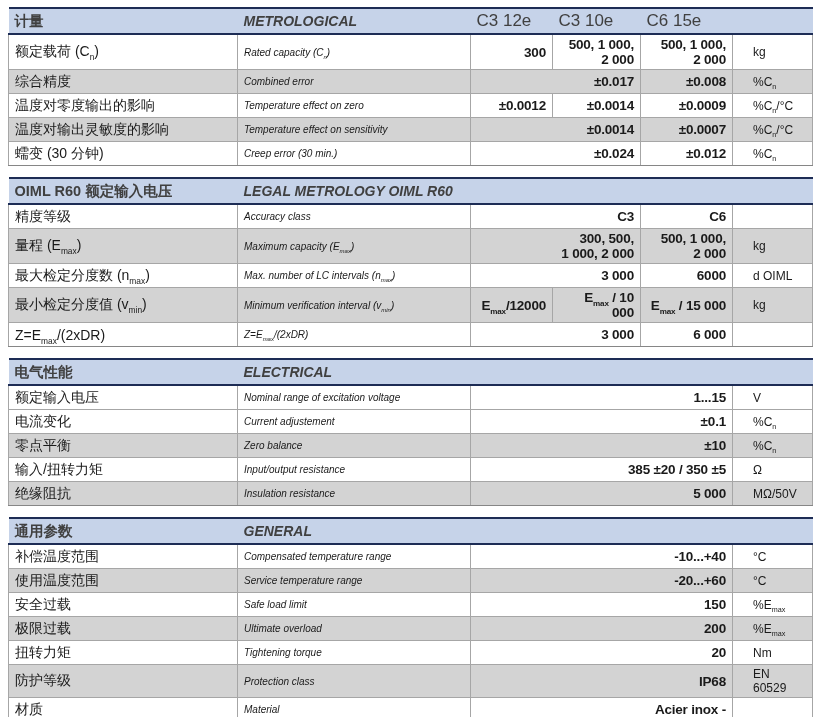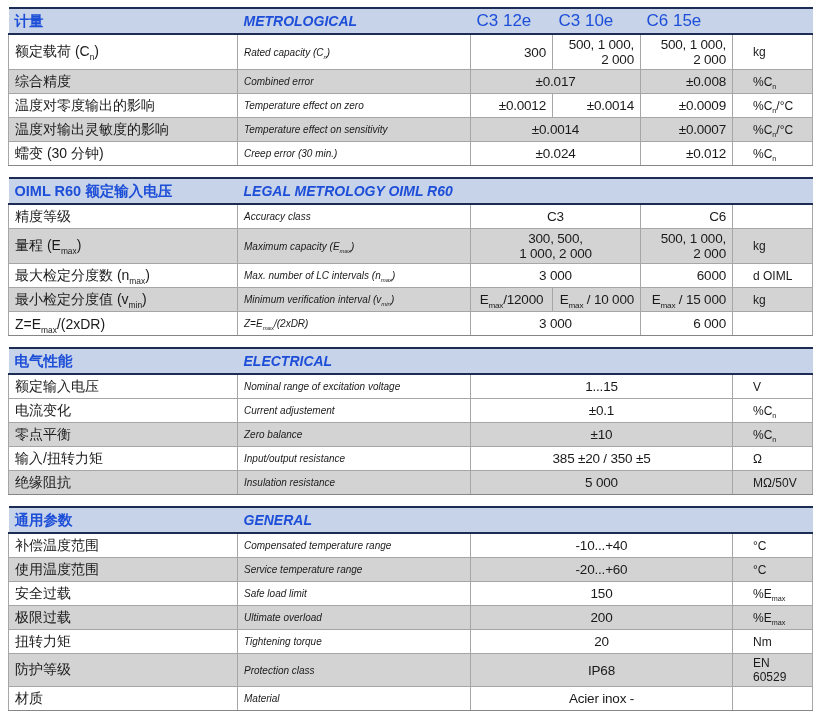--- a/index.html
+++ b/index.html
@@ -17,43 +17,43 @@
     table-layout: fixed;
     width: 804px;
     margin: 0 0 11px 0;
   }
   
   tr.band th {
     background: #c6d3e9;
     border: none;
     border-top: 2px solid #1d2c55;
     border-bottom: 2px solid #1d2c55;
-    color: #1d4ed8;
+    color: #404040;
     text-align: left;
     vertical-align: middle;
     padding: 2px 6px;
     height: 20px;
   }
   th.band-zh { font-weight: bold; font-size: 14.5px; padding-left: 10px; }
   th.band-en { font-weight: bold; font-style: italic; font-size: 14px; }
   th.band-model { font-weight: normal; font-style: normal; font-size: 17px; text-align: center; padding: 2px 2px; }
   
   td {
     border: 1px solid #a6a6a6;
     padding: 2px 6px;
     height: 19px;
     vertical-align: middle;
     font-size: 13.5px;
   }
   tr.stripe td { background: #d3d3d3; }
   td.lbl-zh { font-size: 14px; }
   td.lbl-en { font-style: italic; font-size: 10px; }
-  td.val { font-weight: normal; letter-spacing: -0.2px; }
+  td.val { font-weight: bold; letter-spacing: -0.2px; }
   td.val.right  { text-align: right; }
-  td.val.center { text-align: center; }
+  td.val.center { text-align: right; }
   td.unit { font-size: 12px; padding-left: 20px; }
   tbody tr:last-child td { border-bottom: 1.5px solid #868686; }
   sub { font-size: 0.6em; line-height: 0; }
 </style>
 </head>
 <body>
 
 <div class="sheet">
     <table class="sec">
       <colgroup>

